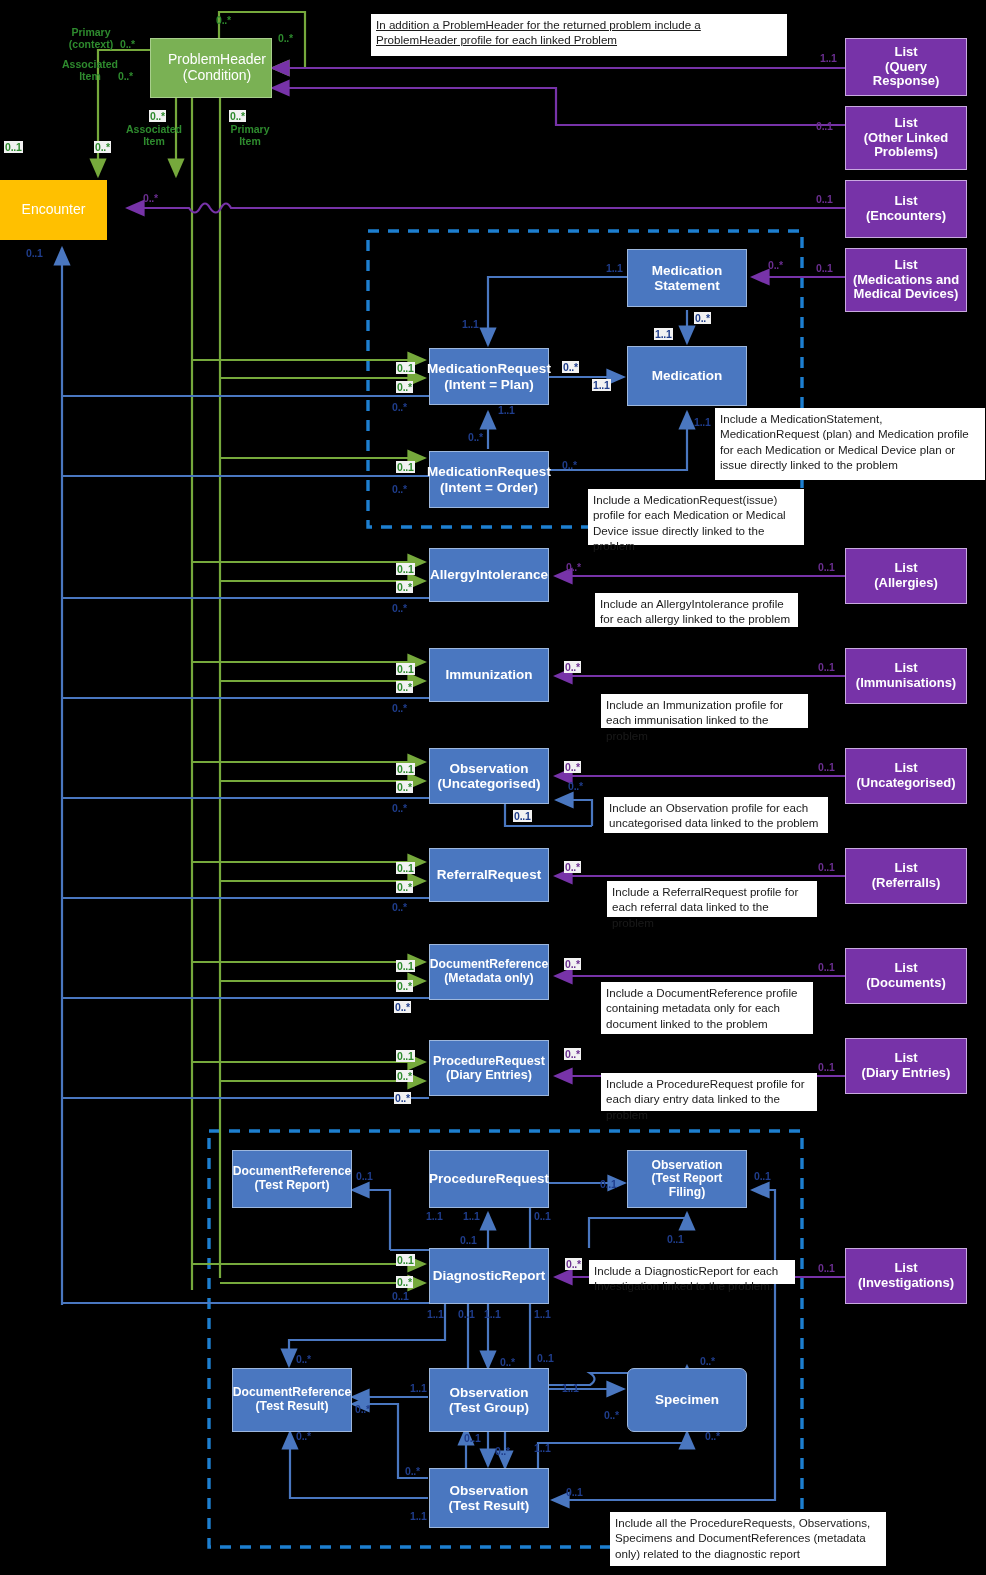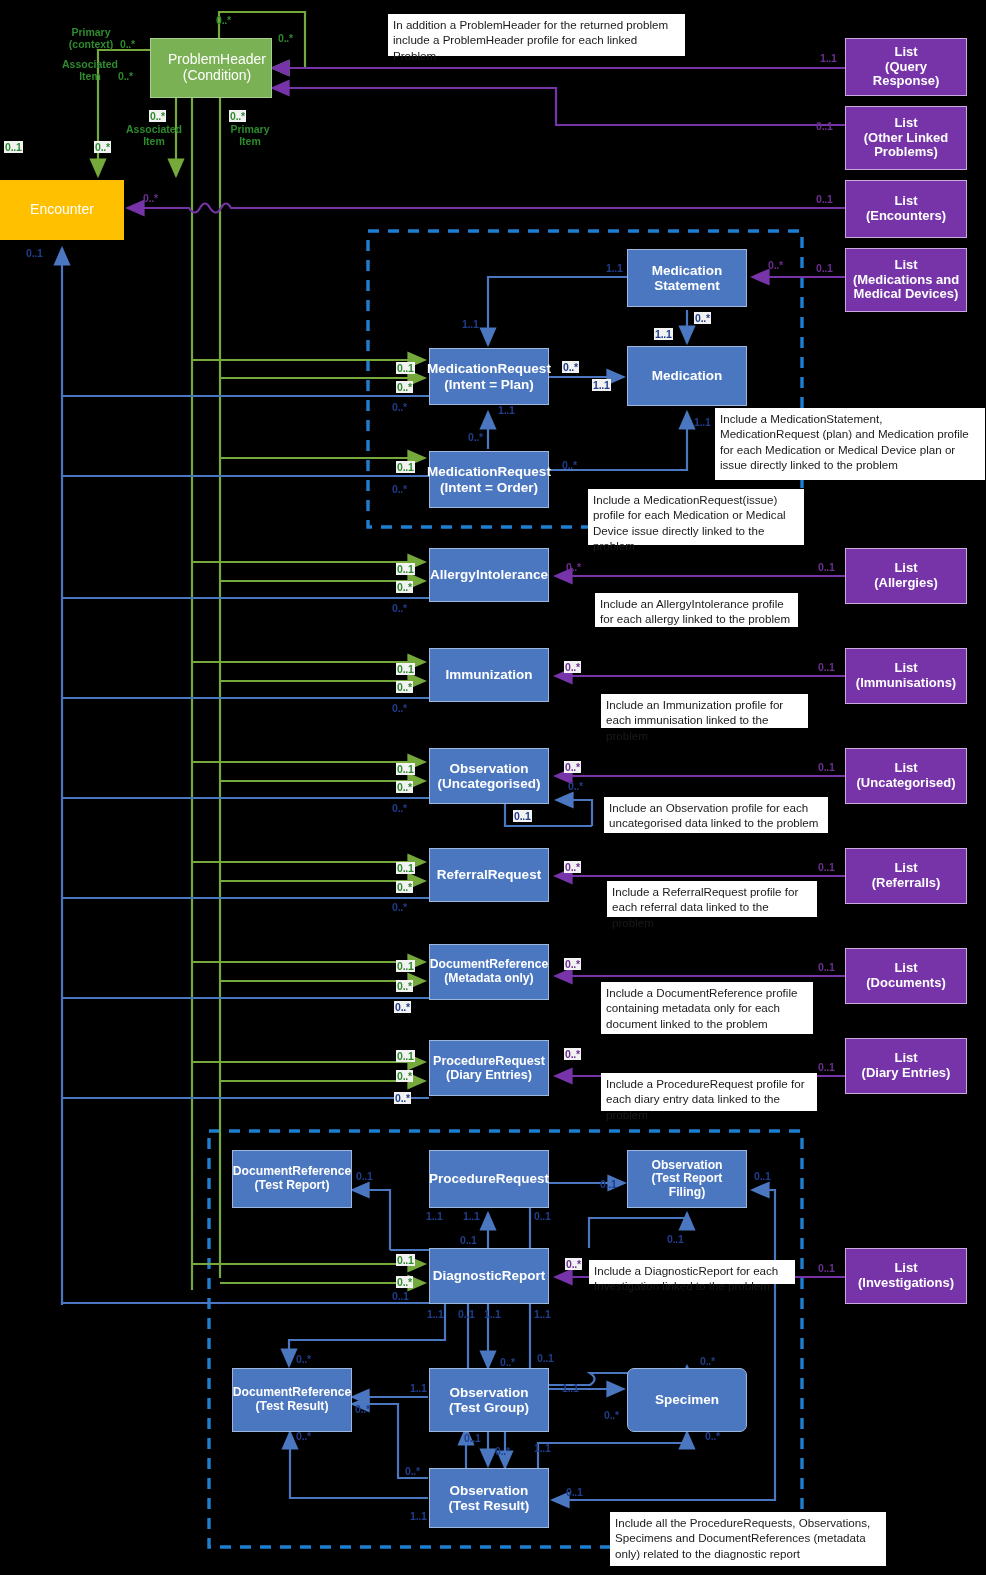--- a/index.html
+++ b/index.html
@@ -181,21 +181,21 @@
     </g>
   </svg>
 
   <div class="node n-green" style="left:150px;top:38px;width:122px;height:60px;">
     <span>
         <span>ProblemHeader</span>
         <span>(Condition)</span>
       </span>
   </div>
 
-  <div class="node n-orange" style="left:0px;top:180px;width:124px;height:60px;">
+  <div class="node n-orange" style="left:0px;top:180px;width:107px;height:60px;">
     <span>Encounter</span>
   </div>
 
   <div class="node n-blue" style="left:627px;top:249px;width:120px;height:58px;">
     <span>
         <span>Medication</span>
         <span>Statement</span>
       </span>
   </div>
 
@@ -359,21 +359,21 @@
         <span>(Diary Entries)</span>
       </span>
   </div>
   <div class="node n-purple" style="left:845px;top:1248px;width:122px;height:56px;">
     <span>
         <span>List</span>
         <span>(Investigations)</span>
       </span>
   </div>
 
-  <div class="note" style="left:388px;top:14px;width:297px;height:42px;">In addition a ProblemHeader for the returned problem include a ProblemHeader profile for each linked Problem</div>
+  <div class="note" style="left:371px;top:14px;width:416px;height:42px;text-decoration:underline;">In addition a ProblemHeader for the returned problem include a ProblemHeader profile for each linked Problem</div>
 
   <div class="note" style="left:715px;top:408px;width:270px;height:72px;">Include a MedicationStatement, MedicationRequest (plan) and Medication profile for each Medication or Medical Device plan or issue directly linked to the problem</div>
 
   <div class="note" style="left:588px;top:489px;width:216px;height:56px;">Include a MedicationRequest(issue) profile for each Medication or Medical Device issue directly linked to the problem</div>
 
   <div class="note" style="left:595px;top:593px;width:203px;height:34px;">Include an AllergyIntolerance profile for each allergy linked to the problem</div>
 
   <div class="note" style="left:601px;top:694px;width:207px;height:34px;">Include an Immunization profile for each immunisation linked to the problem</div>
 
   <div class="note" style="left:604px;top:797px;width:224px;height:36px;">Include an Observation profile for each uncategorised data linked to the problem</div>

